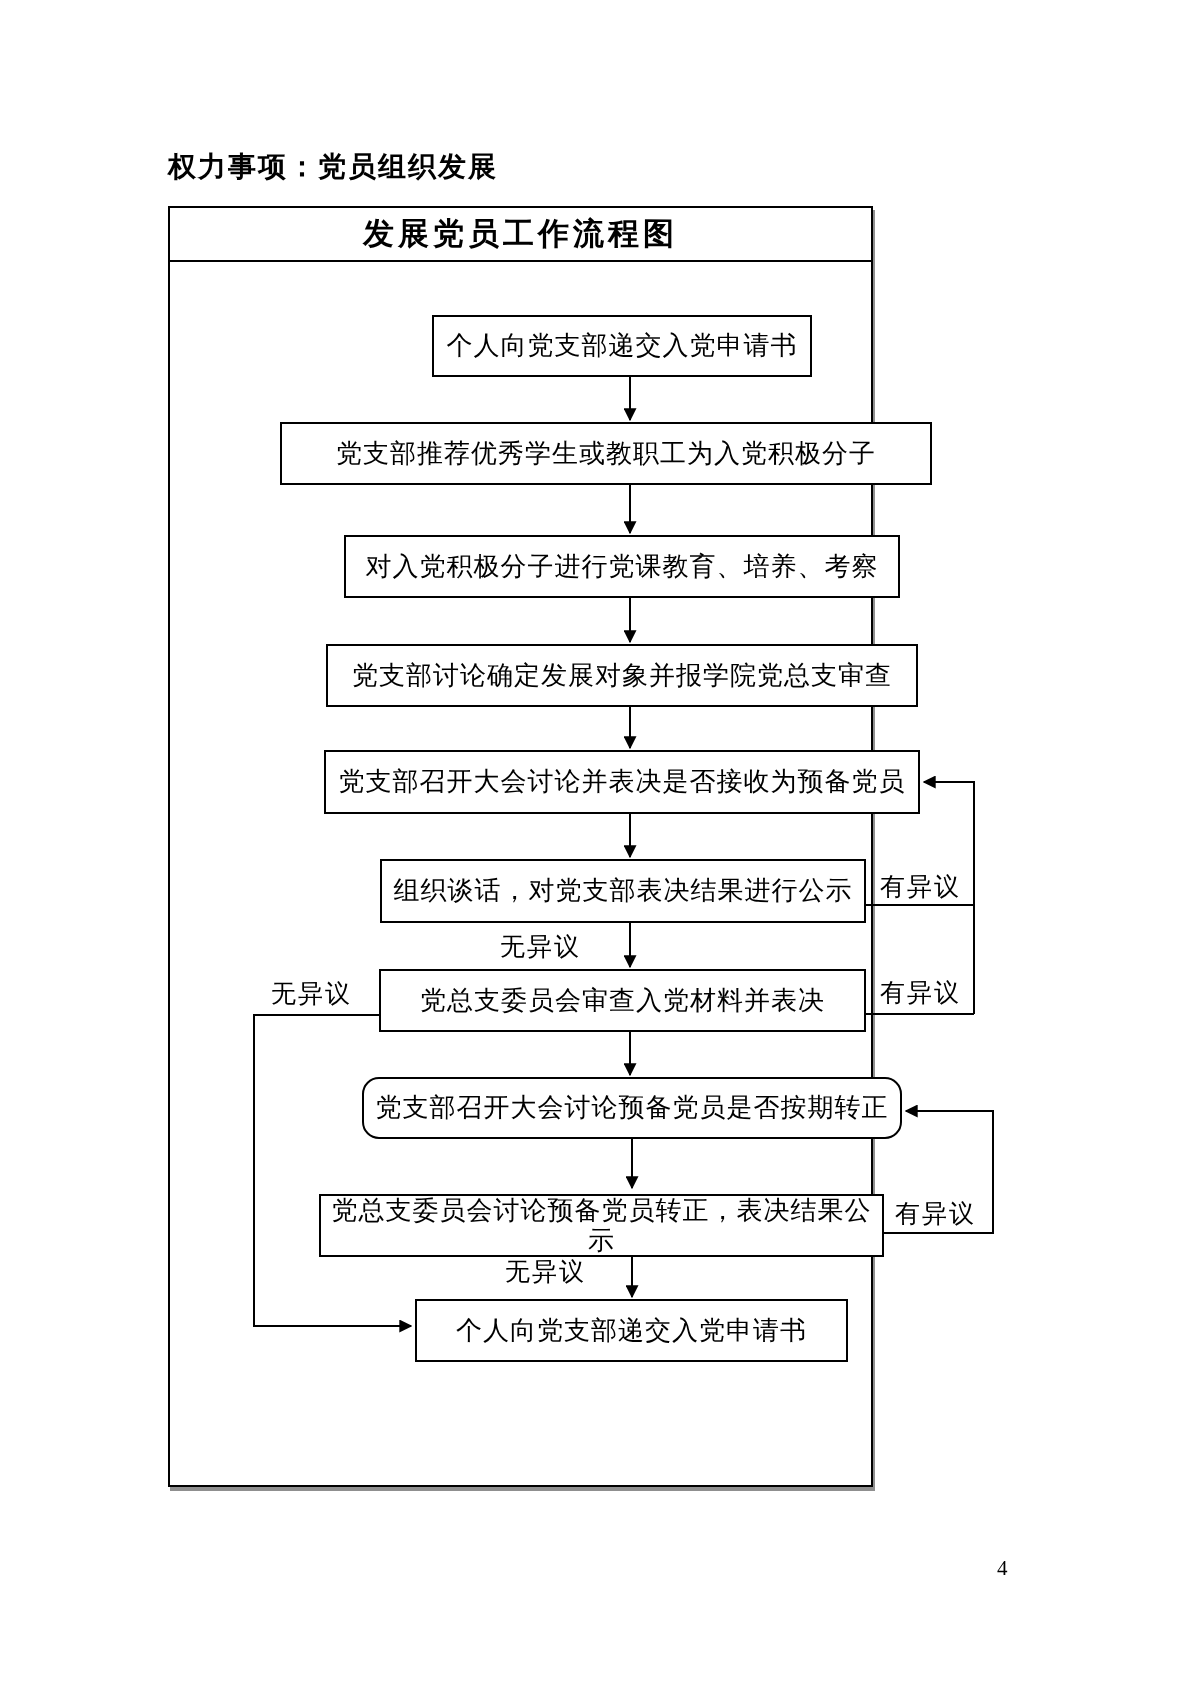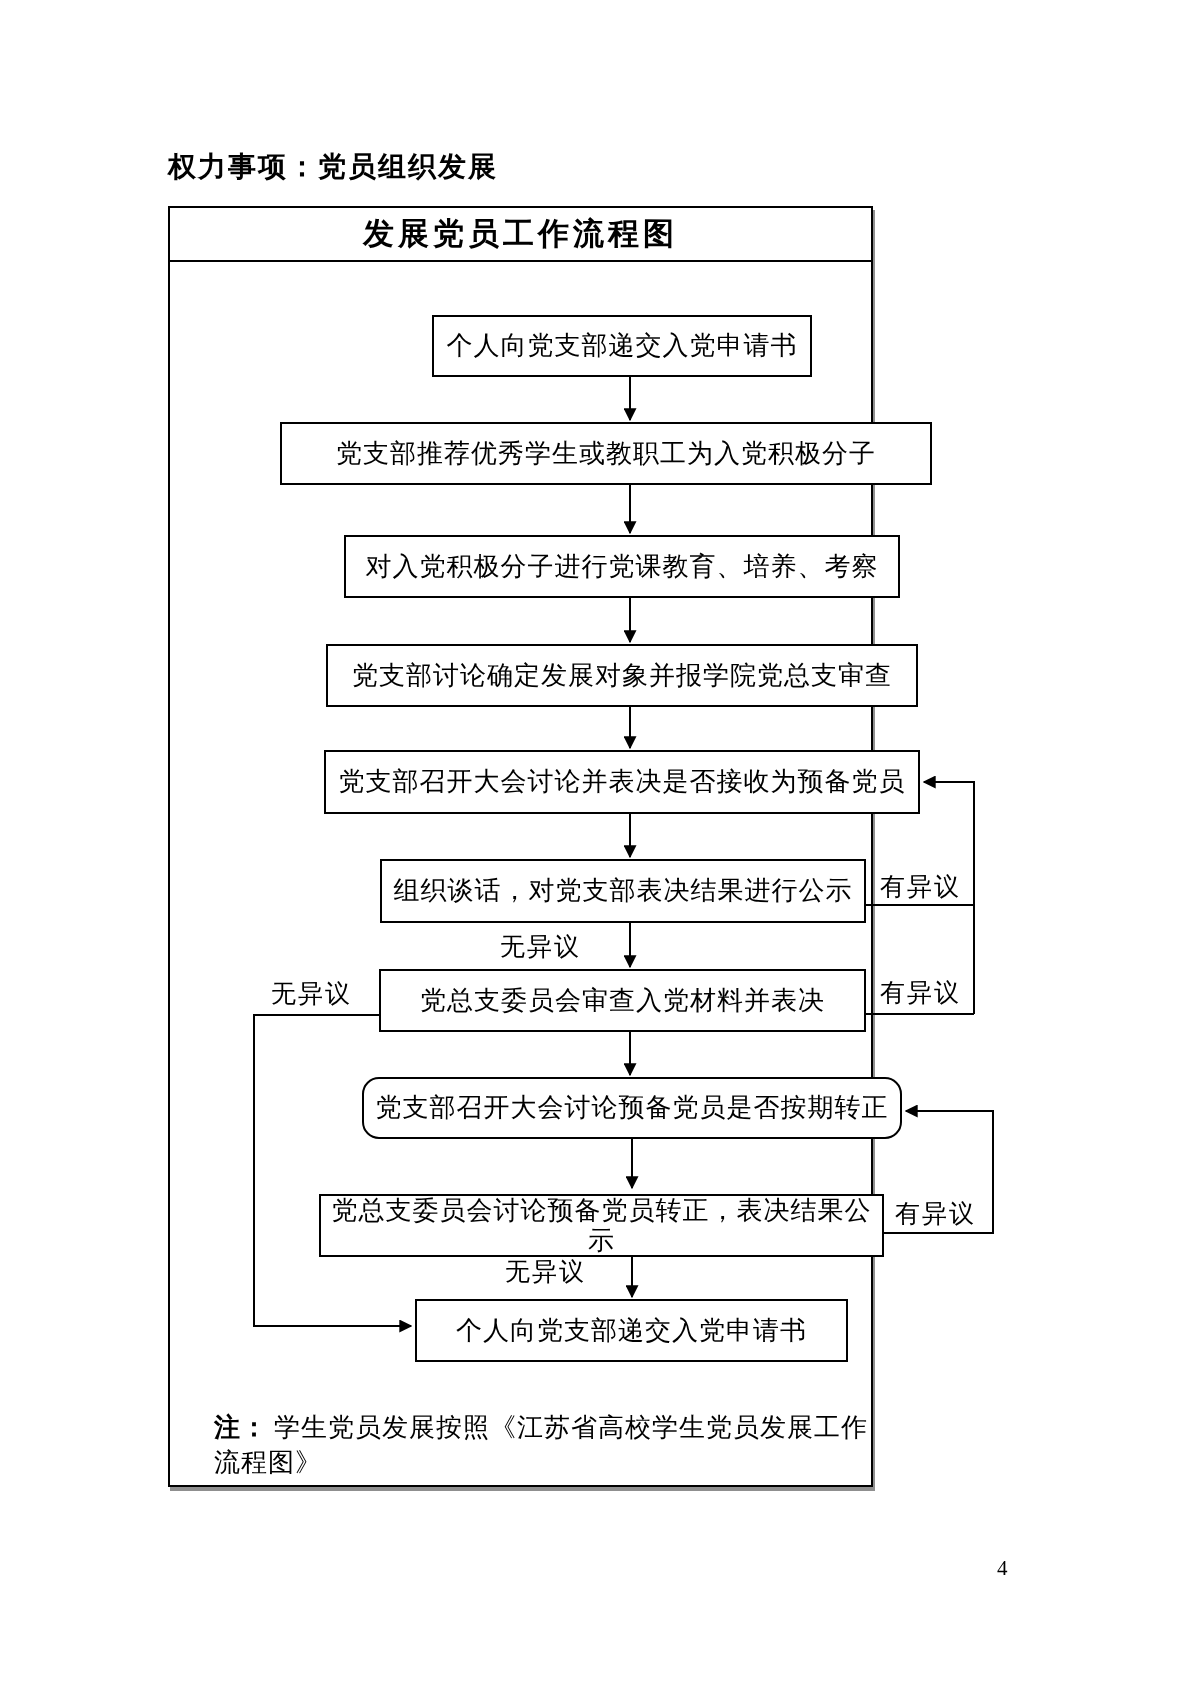--- a/index.html
+++ b/index.html
@@ -87,17 +87,16 @@
     <div class="node n9">党总支委员会讨论预备党员转正，表决结果公示</div>
     <div class="node n10">个人向党支部递交入党申请书</div>
 
     <span class="elbl you1">有异议</span>
     <span class="elbl you2">有异议</span>
     <span class="elbl you3">有异议</span>
     <span class="elbl wu1">无异议</span>
     <span class="elbl wu2">无异议</span>
     <span class="elbl wu3">无异议</span>
 
-    <p class="note"><span class="note-prefix">注：</span><span>学生党员发展按照《江苏省高校学生党员发展工作流程图》</span></p>
   </div>
 
   <div class="page-number">4</div>
 </div>
 
 </body></html>

